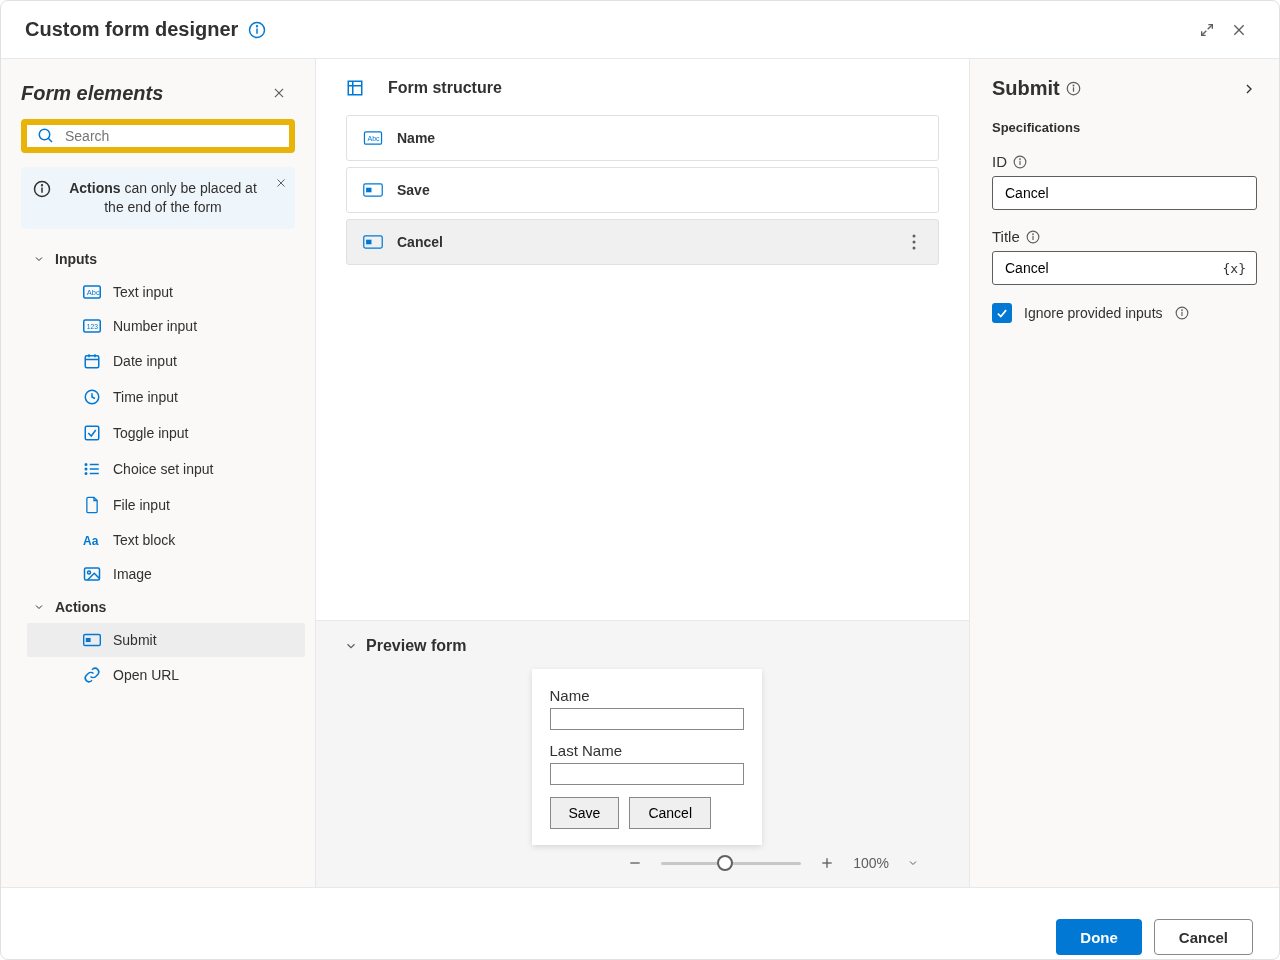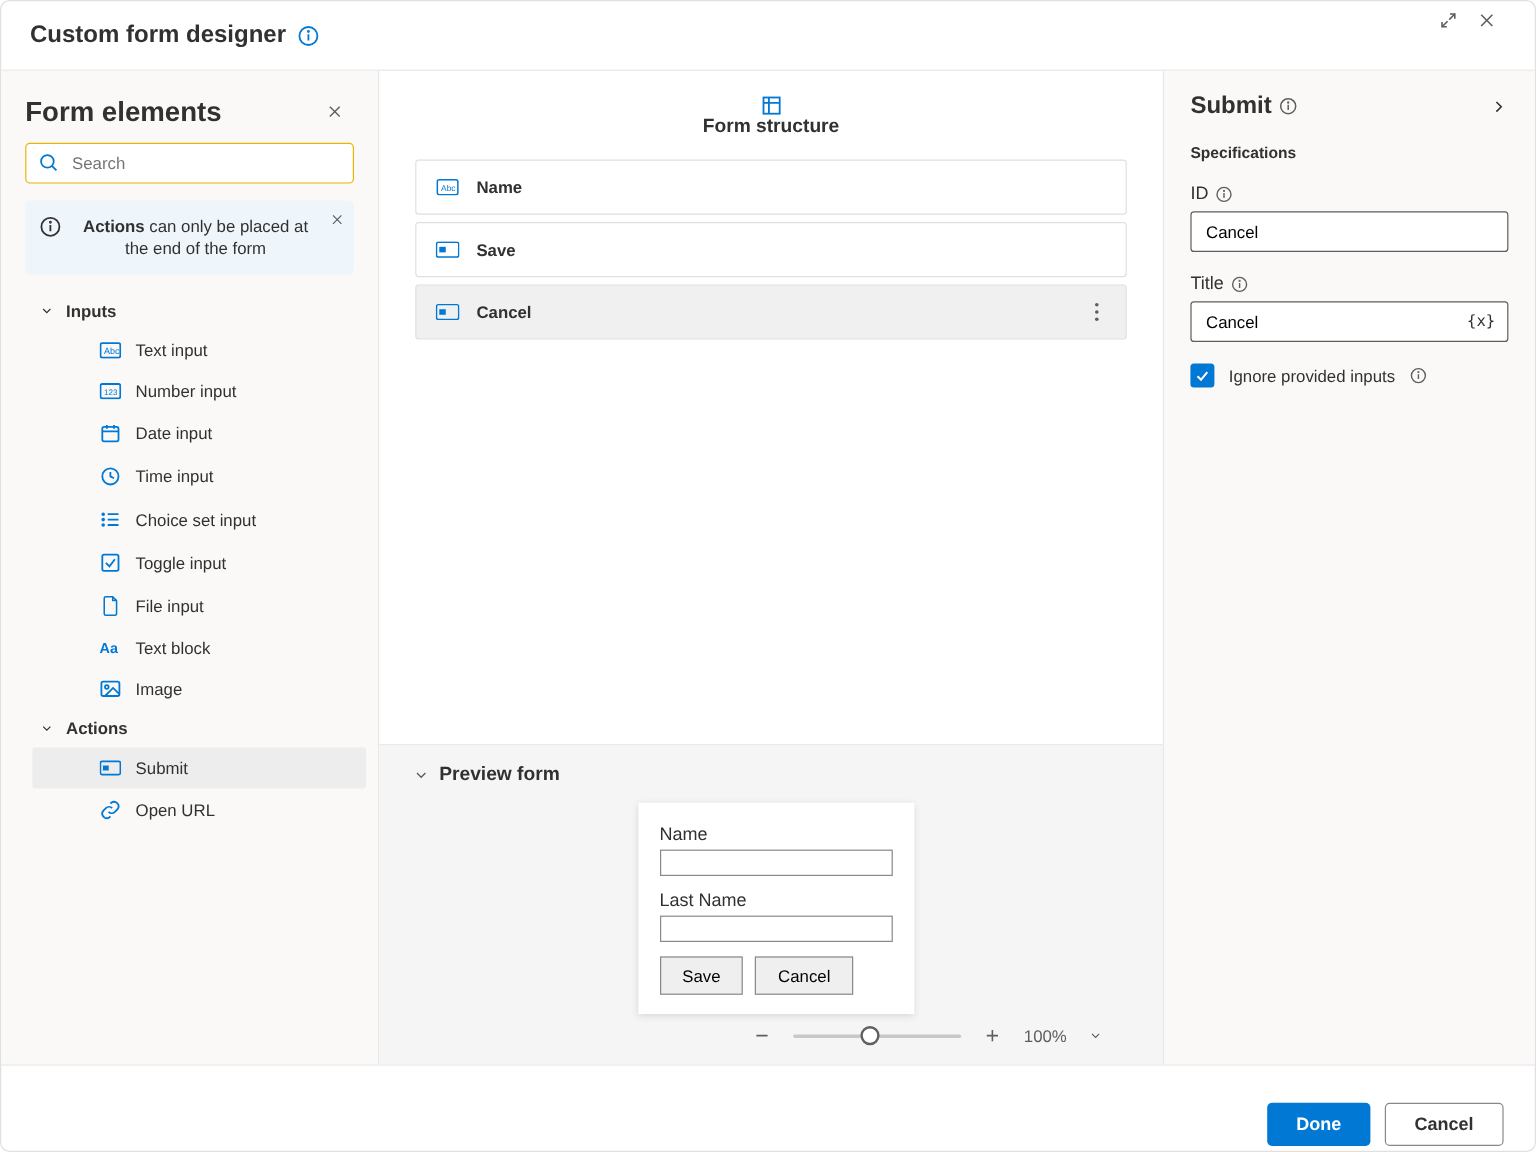--- a/index.html
+++ b/index.html
@@ -1,42 +1,42 @@
 <!DOCTYPE html>
 <html><head>
 <meta charset="utf-8">
 <style>
   * { box-sizing: border-box; }
   html, body { margin:0; padding:0; height:100%; font-family: "Segoe UI", Arial, sans-serif; font-size:14px; color:#323130; background:#fff;}
   .window { width:1280px; height:960px; border:1px solid #e0e0e0; border-radius:8px; display:flex; flex-direction:column; overflow:hidden;}
-  .titlebar { height:58px; border-bottom:1px solid #e8e8e8; display:flex; padding:0 24px;}
+  .titlebar { height:58px; border-bottom:1px solid #e8e8e8; display:flex; align-items:center; padding:0 24px;}
   .titlebar h1 { font-size:20px; font-weight:600; margin:0; display:flex; align-items:center; gap:10px;}
   .titlebar .grow { flex:1;}
   .icon-btn { width:32px; height:32px; display:flex; align-items:center; justify-content:center; cursor:pointer; color:#605e5c;}
   .body { flex:1; display:flex; min-height:0;}
   
   .left { width:315px; border-right:1px solid #e8e8e8; background:#faf9f8; display:flex; flex-direction:column;}
   .left-head { padding:18px 20px 10px 20px; display:flex; align-items:center;}
-  .left-head h2 { font-size:23px; font-weight:600; margin:0; flex:1;}
+  .left-head h2 { font-size:20px; font-weight:600; margin:0; flex:1;font-style:italic;}
   .search-wrap { padding:0 20px 10px 20px;}
-  .search { display:flex; align-items:center; border:1px solid #eab308; border-radius:4px; background:#fff; height:34px; padding:0 10px; gap:8px;}
+  .search { display:flex; align-items:center; border:6px solid #eab308; border-radius:4px; background:#fff; height:34px; padding:0 10px; gap:8px;}
   .search input { border:none; outline:none; flex:1; font-size:14px; background:transparent;}
   .info-banner { margin:4px 20px 14px 20px; background:#eef6fc; border-radius:4px; padding:12px 30px 12px 40px; position:relative; font-size:14px; line-height:1.35;text-align:center;}
   .info-banner .info-ico { position:absolute; left:12px; top:13px;}
   .info-banner .close-ico { position:absolute; right:8px; top:10px; cursor:pointer; color:#605e5c;}
   .tree { overflow-y:auto; padding:0 10px 10px 26px;}
   .cat { display:flex; align-items:center; gap:8px; padding:8px 10px 8px 28px; font-weight:600; cursor:pointer;}
   .cat .chev { position:absolute; margin-left:-22px;}
   .item { display:flex; align-items:center; gap:12px; padding:9px 10px 9px 56px; cursor:pointer; border-radius:2px;}
   .item.selected { background:#ededed;}
   .item .ico { width:18px; display:flex; justify-content:center; color:#0078d4;}
   
   .center { flex:1; display:flex; flex-direction:column; min-width:0;}
   .structure { padding:20px 30px 10px 30px;}
-  .section-title { display:flex; align-items:center; gap:0; font-weight:600; font-size:16px; color:#323130; margin-bottom:18px;flex-direction:column;}
+  .section-title { display:flex; align-items:center; gap:24px; font-weight:600; font-size:16px; color:#323130; margin-bottom:18px;}
   .section-title .blue-ico { color:#0078d4;}
   .struct-item { border:1px solid #e0e0e0; background:#fff; border-radius:3px; margin-bottom:6px; height:46px; display:flex; align-items:center; padding:0 16px; gap:14px;}
   .struct-item.selected { background:#f0f0f0; border-color:#e0e0e0;}
   .struct-item .s-ico { color:#0078d4; width:20px; display:flex; justify-content:center;}
   .struct-item .s-label { font-weight:600; flex:1;}
   .struct-item .more { color:#605e5c; cursor:pointer; padding:6px;}
   .preview { border-top:1px solid #e8e8e8; background:#f5f5f5; padding:16px 20px 16px 28px; flex:0 0 auto;}
   .preview-head { display:flex; align-items:center; gap:8px; font-weight:600; font-size:16px; margin-bottom:14px;}
   .form-card { width:230px; background:#fff; margin:0 auto; padding:18px 18px 16px 18px; box-shadow:0 2px 6px rgba(0,0,0,0.12);}
   .form-card label { display:block; font-size:15px; margin-bottom:4px;}
@@ -182,38 +182,38 @@
               <svg width="18" height="18" viewBox="0 0 24 24" fill="none" stroke="currentColor" stroke-width="2">
                 <circle cx="12" cy="12" r="9"></circle>
                 <polyline points="12 7 12 12 16 14"></polyline>
               </svg>
             </span>
           <span>Time input</span>
         </div>
         <div class="item">
           <span class="ico">
               <svg width="18" height="18" viewBox="0 0 24 24" fill="none" stroke="currentColor" stroke-width="2">
+                <rect x="3" y="3" width="18" height="18" rx="2"></rect>
+                <polyline points="7 12 11 16 17 8"></polyline>
+              </svg>
+            </span>
+          <span>Toggle input</span>
+        </div>
+        <div class="item">
+          <span class="ico">
+              <svg width="18" height="18" viewBox="0 0 24 24" fill="none" stroke="currentColor" stroke-width="2">
                 <line x1="9" y1="6" x2="21" y2="6"></line>
                 <line x1="9" y1="12" x2="21" y2="12"></line>
                 <line x1="9" y1="18" x2="21" y2="18"></line>
                 <circle cx="4" cy="6" r="1"></circle>
                 <circle cx="4" cy="12" r="1"></circle>
                 <circle cx="4" cy="18" r="1"></circle>
               </svg>
             </span>
           <span>Choice set input</span>
-        </div>
-        <div class="item">
-          <span class="ico">
-              <svg width="18" height="18" viewBox="0 0 24 24" fill="none" stroke="currentColor" stroke-width="2">
-                <rect x="3" y="3" width="18" height="18" rx="2"></rect>
-                <polyline points="7 12 11 16 17 8"></polyline>
-              </svg>
-            </span>
-          <span>Toggle input</span>
         </div>
         <div class="item">
           <span class="ico">
               <svg width="16" height="18" viewBox="0 0 24 28" fill="none" stroke="currentColor" stroke-width="2">
                 <path d="M6 2h9l5 5v17a2 2 0 0 1-2 2H6a2 2 0 0 1-2-2V4a2 2 0 0 1 2-2z"></path>
                 <polyline points="15 2 15 7 20 7"></polyline>
               </svg>
             </span>
           <span>File input</span>
         </div>

